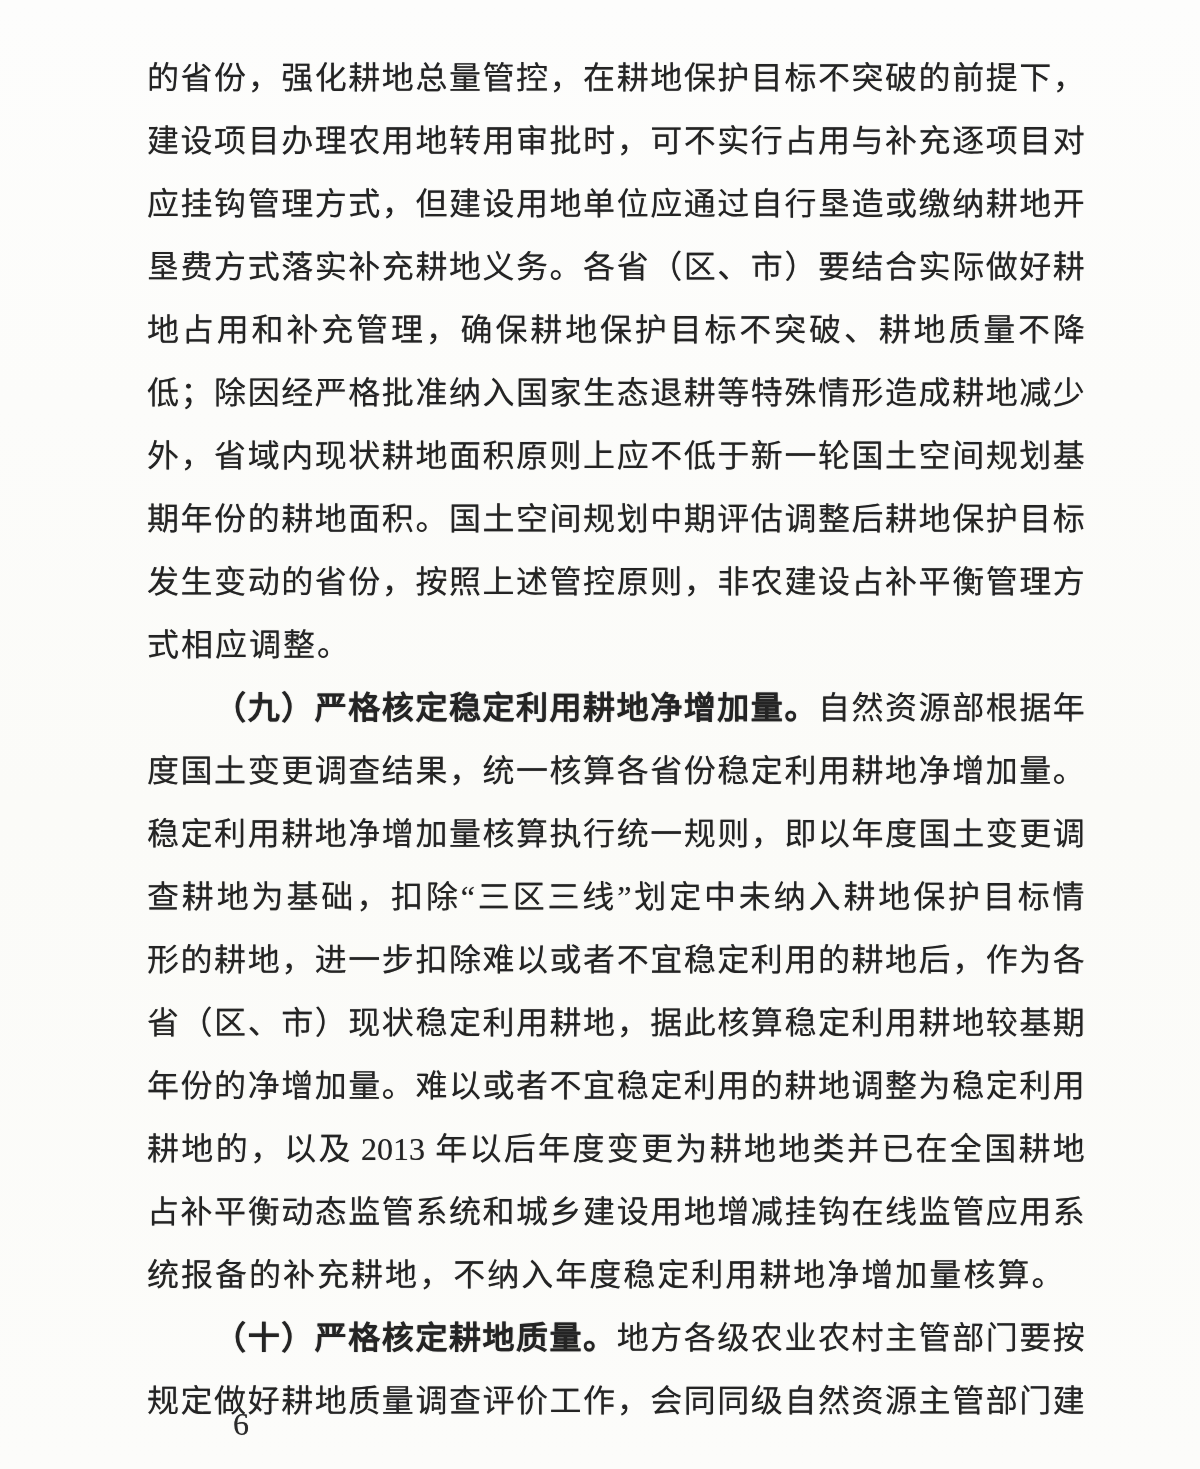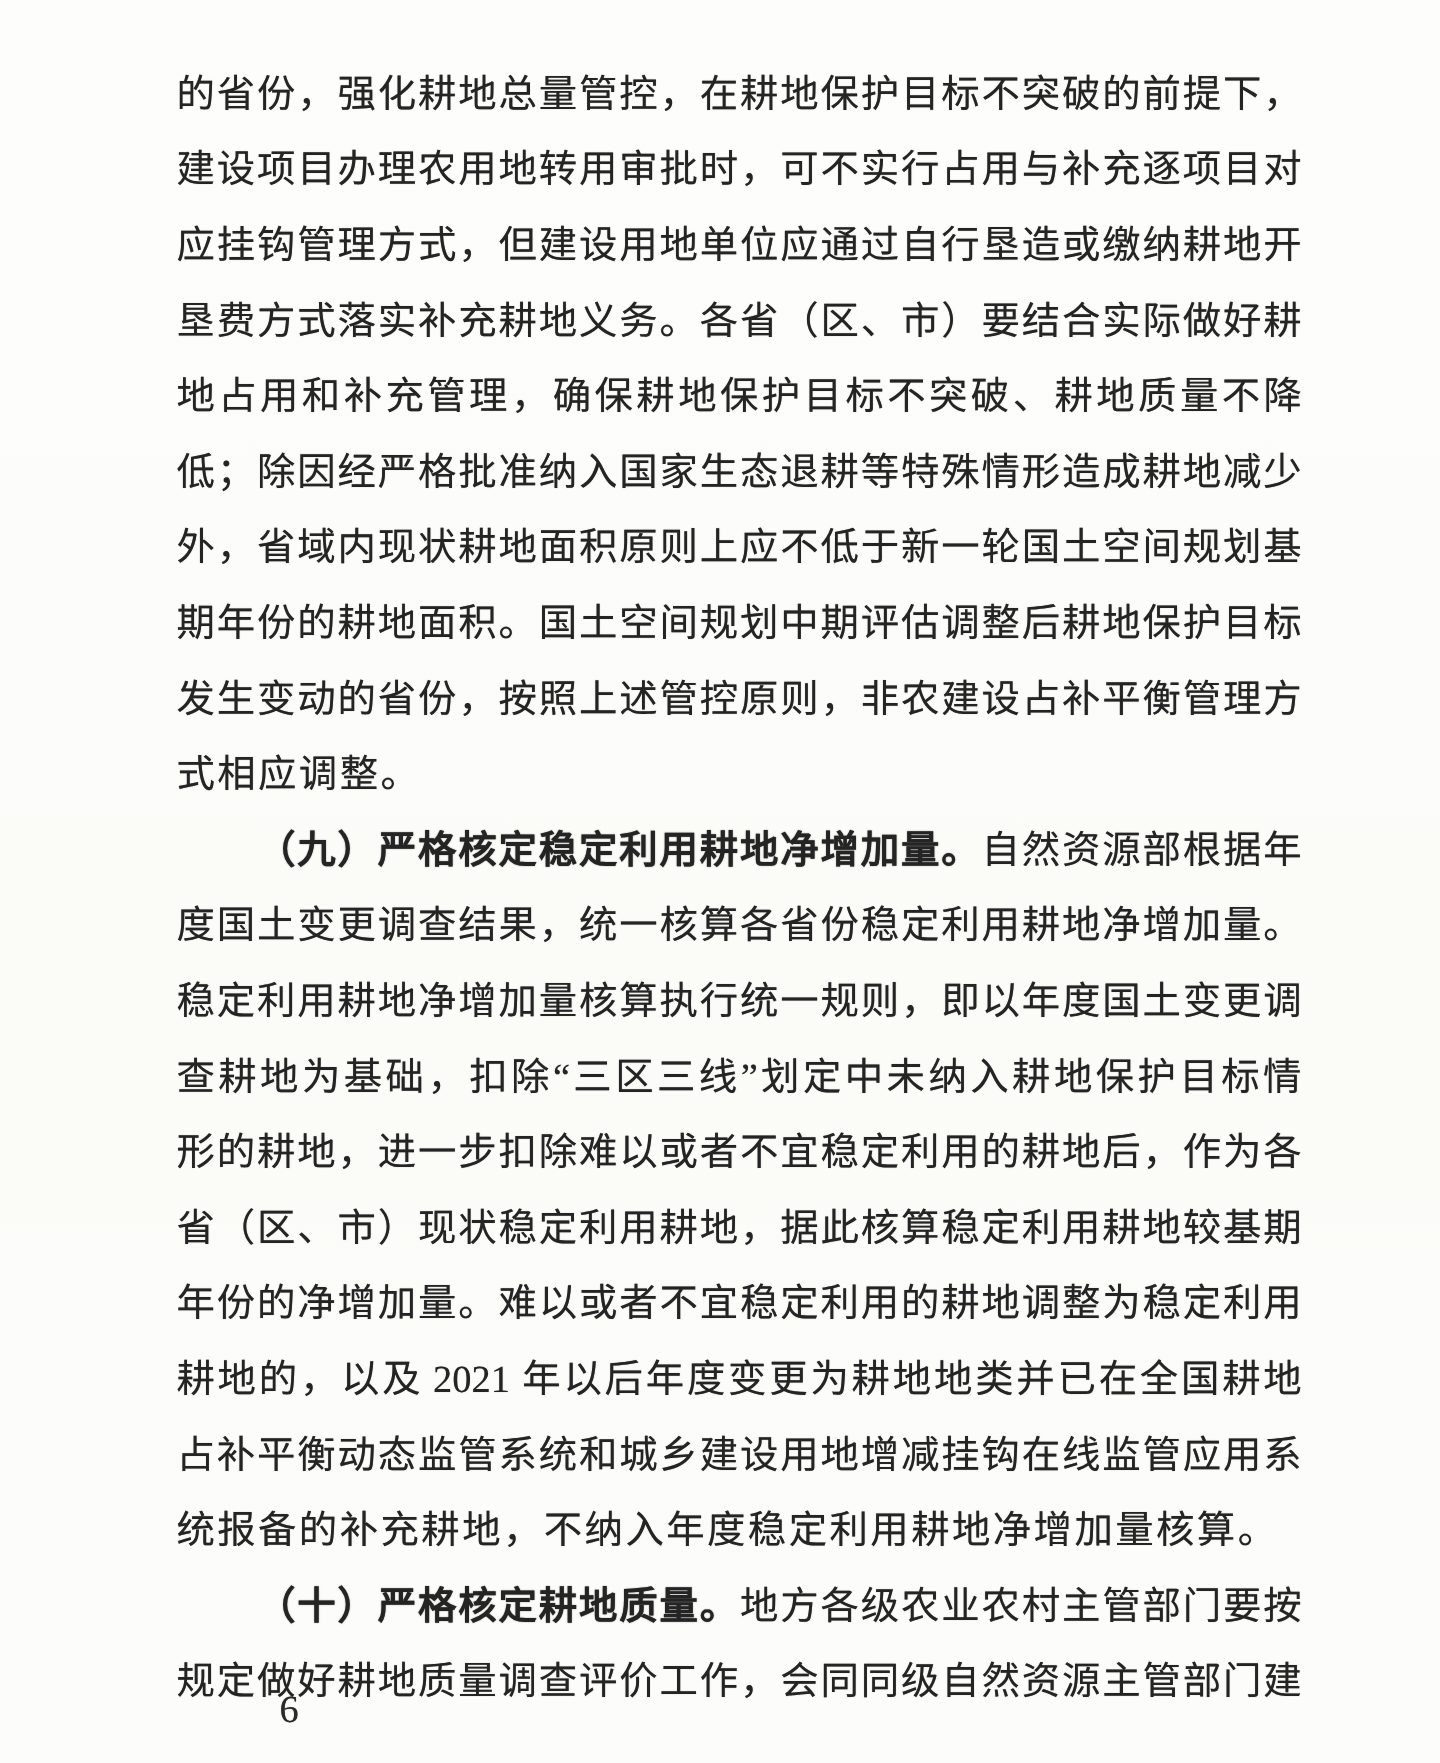--- a/index.html
+++ b/index.html
@@ -555,21 +555,21 @@
           <span class="tok">利</span>
           <span class="tok">用</span>
         </div>
         <div class="line just">
           <span class="tok">耕</span>
           <span class="tok">地</span>
           <span class="tok">的</span>
           <span class="tok">，</span>
           <span class="tok">以</span>
           <span class="tok">及</span>
-          <span class="tok"> 2021 </span>
+          <span class="tok"> 2013 </span>
           <span class="tok">年</span>
           <span class="tok">以</span>
           <span class="tok">后</span>
           <span class="tok">年</span>
           <span class="tok">度</span>
           <span class="tok">变</span>
           <span class="tok">更</span>
           <span class="tok">为</span>
           <span class="tok">耕</span>
           <span class="tok">地</span>

